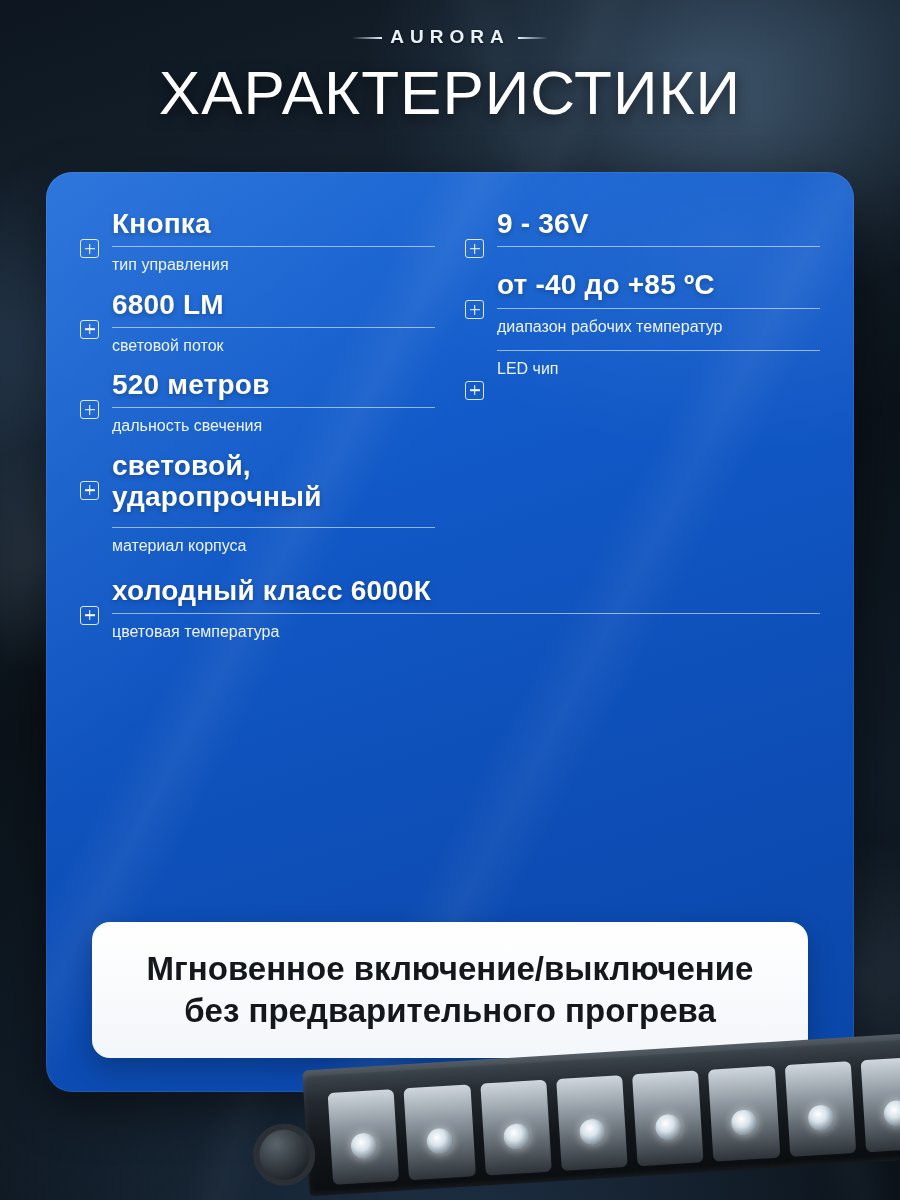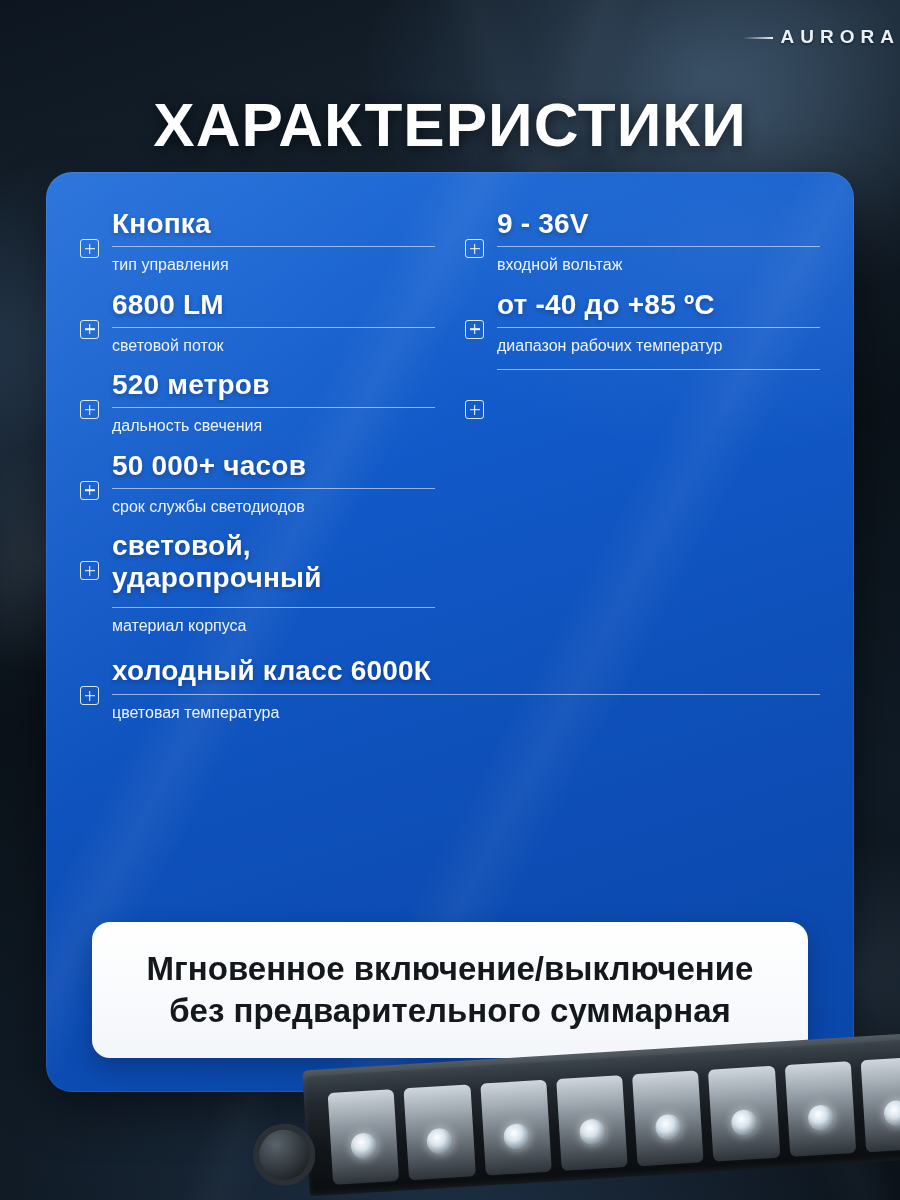--- a/index.html
+++ b/index.html
@@ -42,21 +42,21 @@
       linear-gradient(108deg, rgba(255,255,255,0.00) 44%, rgba(200,225,250,0.07) 47%, rgba(255,255,255,0.00) 50%),
       linear-gradient(72deg, rgba(255,255,255,0.00) 64%, rgba(190,220,250,0.06) 67%, rgba(255,255,255,0.00) 70%);
   }
 
   
   .brand {
     position: absolute;
     top: 26px;
     left: 0;
     right: 0;
-    text-align: right;
+    text-align: center;
     color: #e9f1f8;
     font-size: 19px;
     letter-spacing: 6px;
     font-weight: 700;
     text-shadow: 0 1px 3px rgba(0,0,0,.6);
   }
   .brand .wings {
     display: inline-block;
     position: relative;
   }
@@ -75,24 +75,23 @@
   
   .page-title {
     position: absolute;
     top: 62px;
     left: 0;
     right: 0;
     text-align: center;
     color: #ffffff;
     font-size: 62px;
     line-height: 1;
-    font-weight: 700;
+    font-weight: 400;
     letter-spacing: 1px;
     text-shadow: 0 4px 14px rgba(0,0,0,.55);
-    margin-top: 32px;
   }
 
   
   .card {
     position: absolute;
     left: 46px;
     top: 172px;
     width: 808px;
     height: 920px;
     border-radius: 26px;
@@ -295,72 +294,66 @@
         <div class="label">световой поток</div>
       </div>
 
       <div class="spec">
         <span class="plus"></span>
         <div class="value">520 метров</div>
         <div class="rule"></div>
         <div class="label">дальность свечения</div>
       </div>
 
-      <div class="spec">
-        <span class="plus"></span>
-        <div class="value">50 000+ часов</div>
-        <div class="rule"></div>
-        <div class="label">срок службы светодиодов</div>
-      </div>
 
       <div class="spec tall">
         <span class="plus"></span>
         <div class="value">световой, ударопрочный</div>
         <div class="rule"></div>
         <div class="label">материал корпуса</div>
       </div>
 
     </div>
 
     <div class="col">
 
       <div class="spec">
         <span class="plus"></span>
         <div class="value">9 - 36V</div>
         <div class="rule"></div>
-        <div class="label">входной вольтаж</div>
       </div>
 
 
       <div class="spec">
         <span class="plus"></span>
         <div class="value">от -40 до +85 ºC</div>
         <div class="rule"></div>
         <div class="label">диапазон рабочих температур</div>
       </div>
 
       <div class="spec">
         <span class="plus"></span>
         <div class="rule"></div>
+        <div class="label">LED чип</div>
       </div>
 
 
     </div>
   </div>
 
   <div class="spec full">
     <span class="plus"></span>
     <div class="value">холодный класс 6000К</div>
     <div class="rule"></div>
     <div class="label">цветовая температура</div>
   </div>
 
   <div class="note">
     <div>Мгновенное включение/выключение</div>
-    <div>без предварительного суммарная</div>
+    <div>без предварительного прогрева</div>
   </div>
 </div>
 
 <div class="lightbar">
   <div class="lb-top"></div>
   <div class="lb-body"></div>
   <div class="lb-bracket"></div>
   <div class="lenses">
     <div class="lens"></div>
     <div class="lens"></div>

